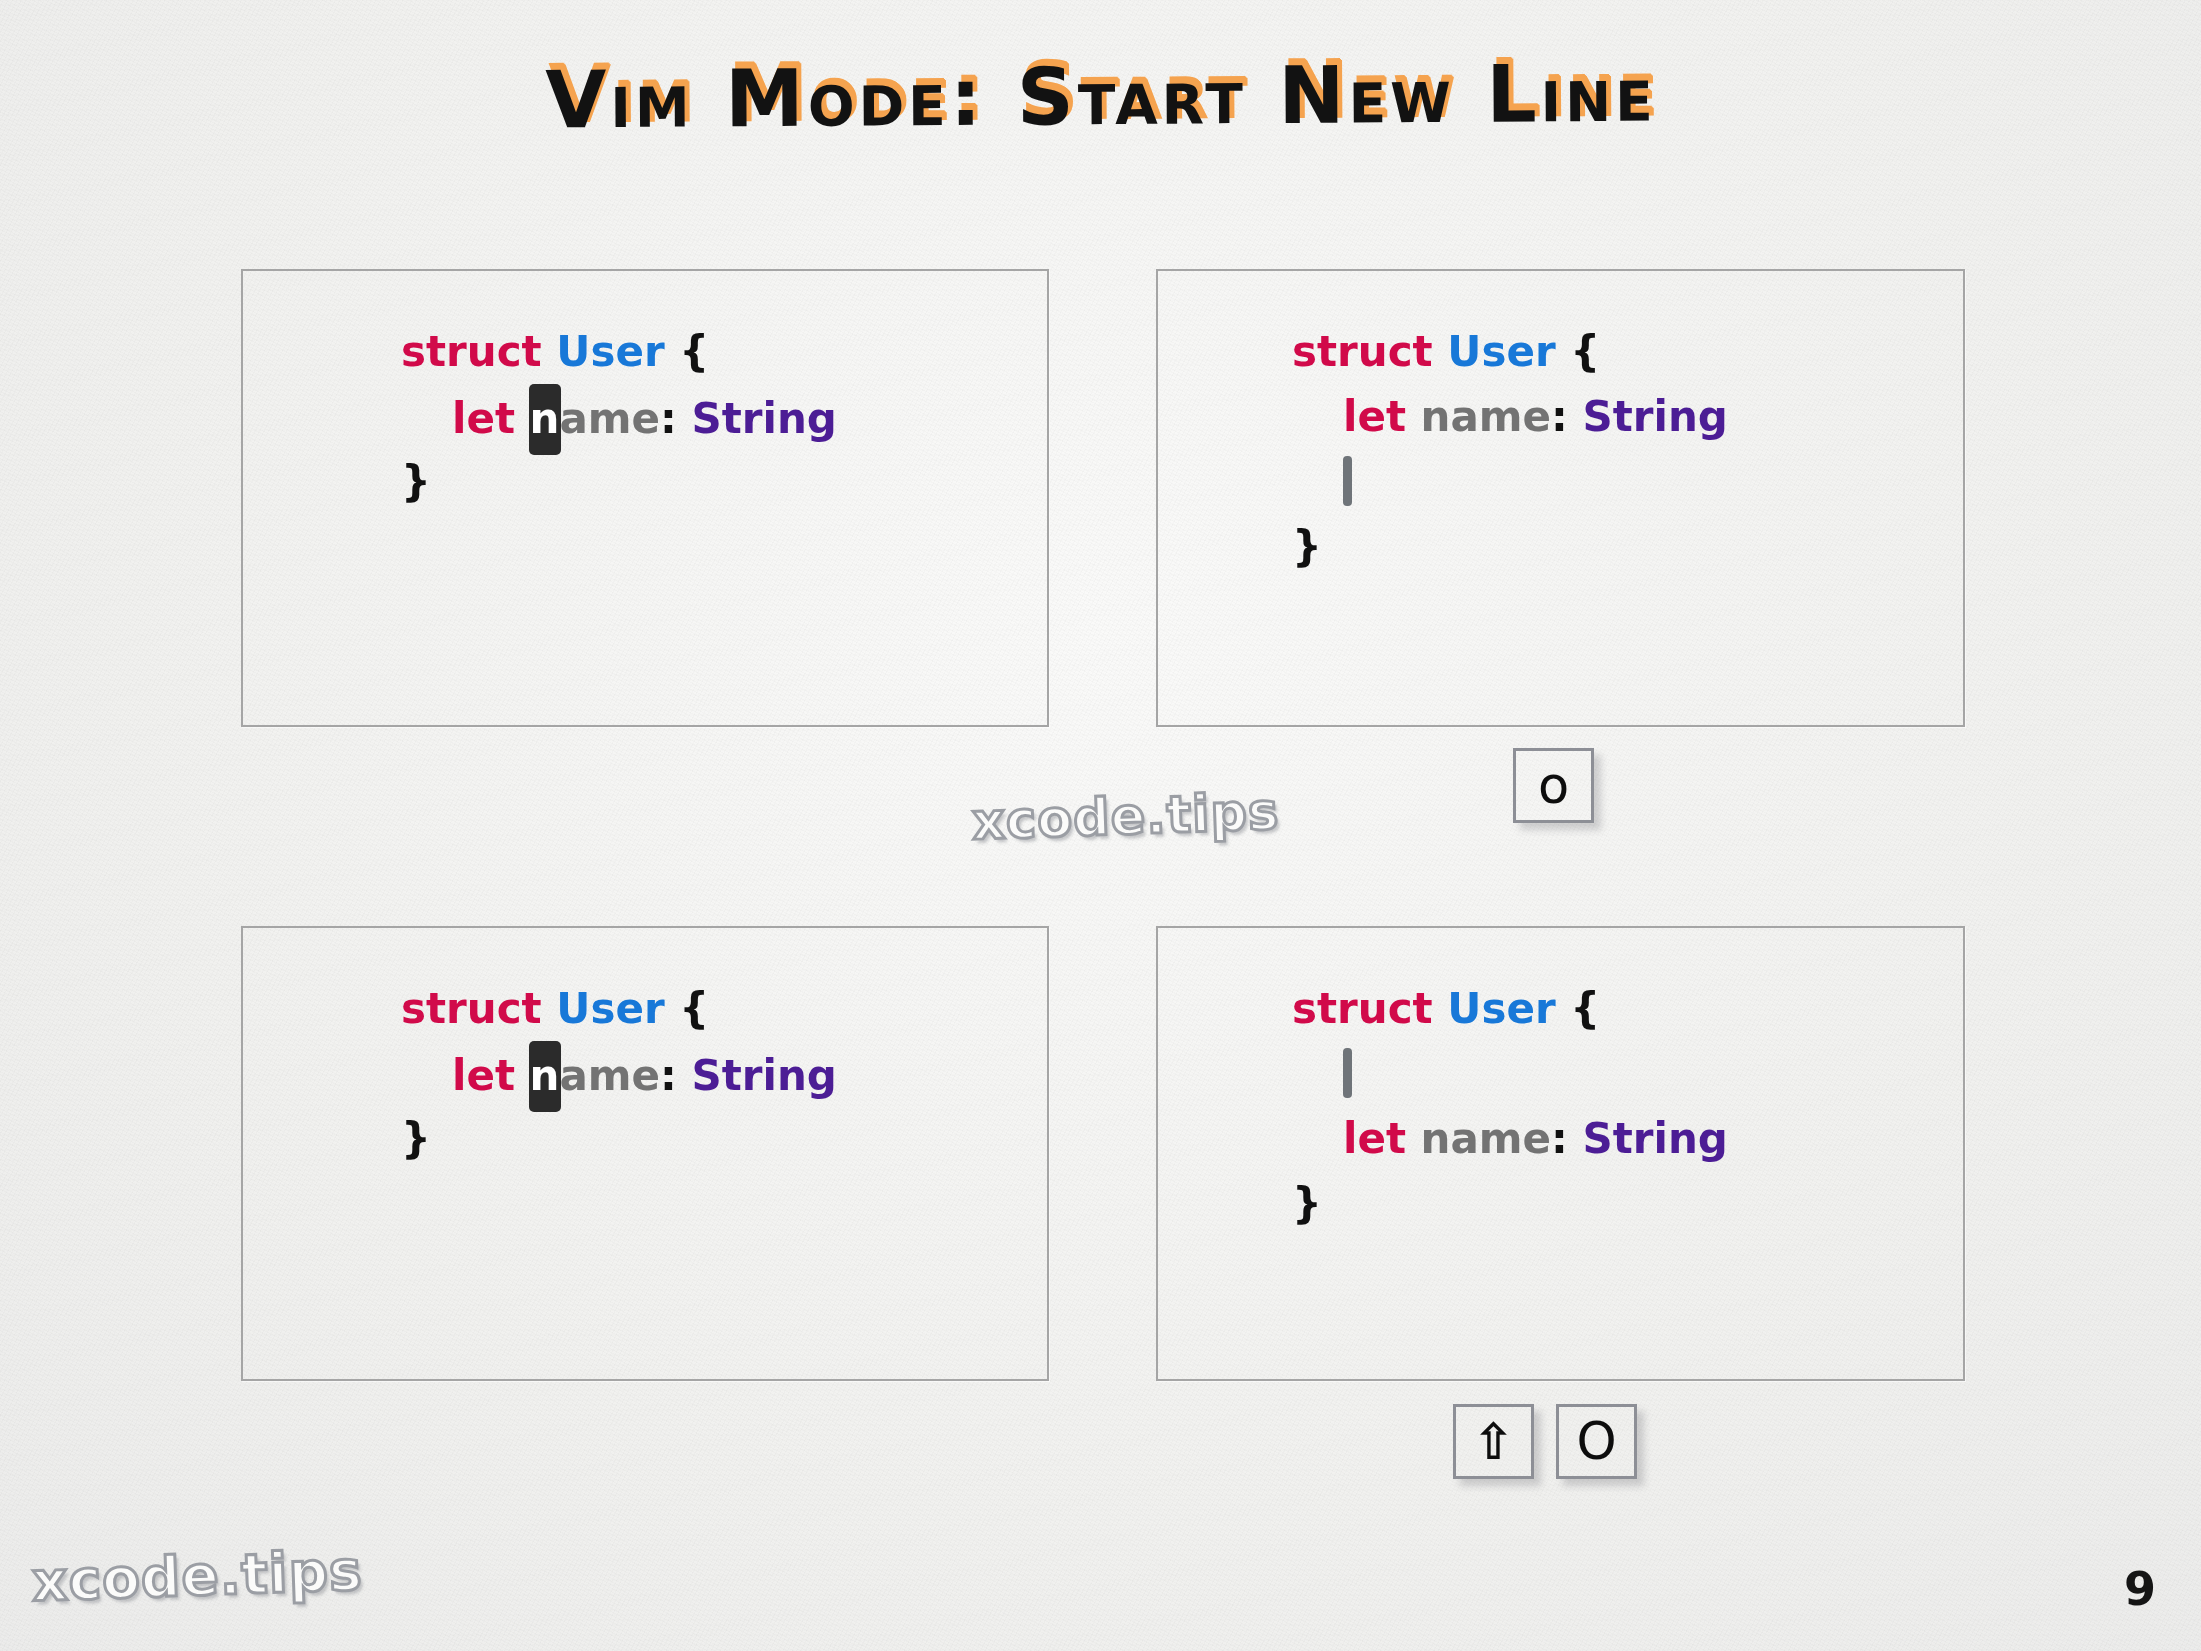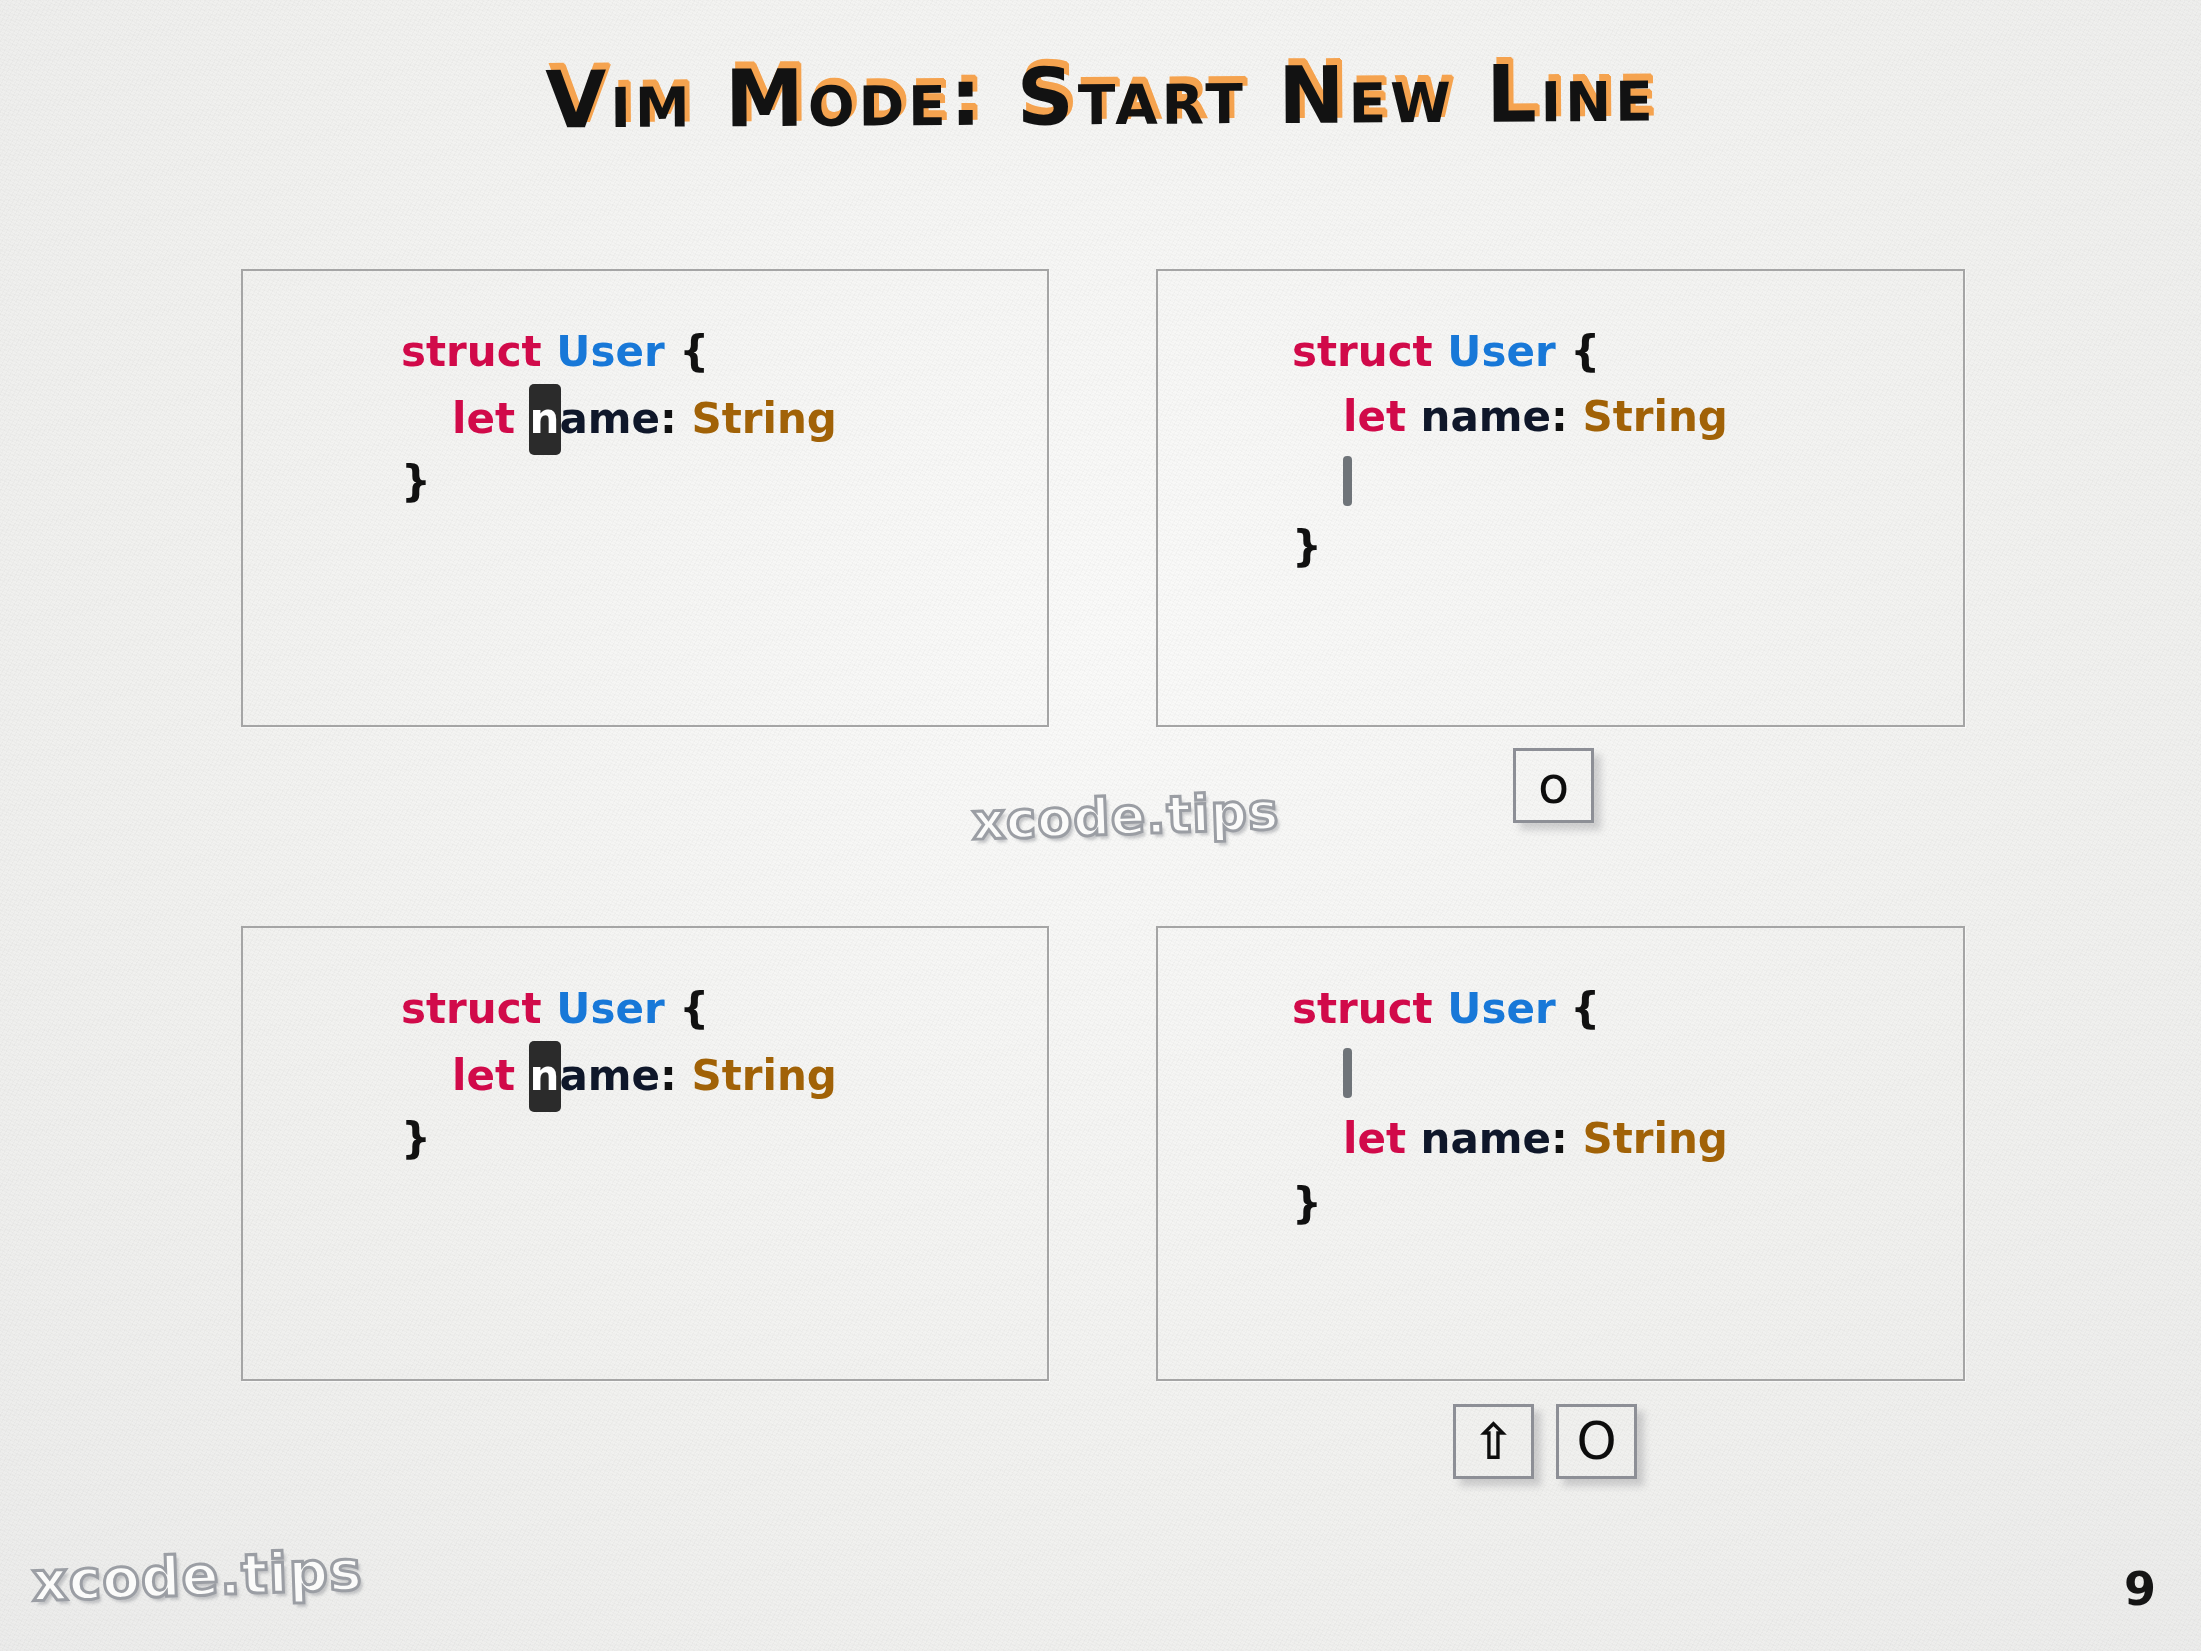--- a/index.html
+++ b/index.html
@@ -84,22 +84,22 @@
   }
   #panel-top-left .code-block,
   #panel-bottom-left .code-block { padding-left: 158px; }
   #panel-top-right .code-block,
   #panel-bottom-right .code-block { padding-left: 134px; }
 
   .code-line { height: 65px; white-space: pre; }
 
   .tok-kw     { color: #d10a4a; margin-top: 28px; }
   .tok-type   { color: #1878d8; text-align: center; }
-  .tok-ident  { color: #0f172a; }
-  .tok-class  { color: #a16207; }
+  .tok-ident  { color: #737373; }
+  .tok-class  { color: #4c1d95; }
   .tok-punct  { color: #111111; }
   .indent     { display: inline-block; width: 51px; }
 
   
   .cursor-block {
     display: inline-block;
     background: #2b2b2b;
     color: #ffffff;
     border-radius: 5px;
     padding: 2px 1px 4px 1px;

